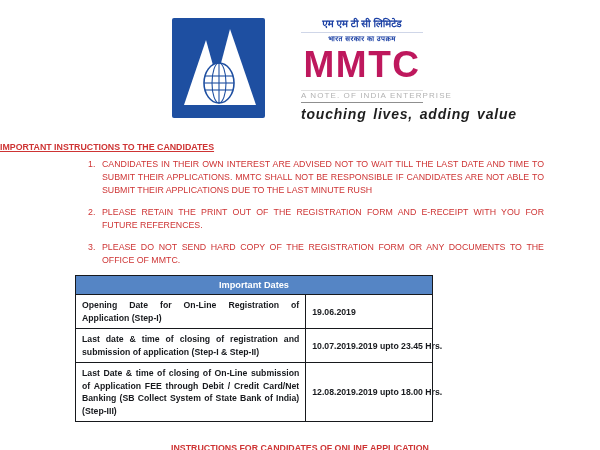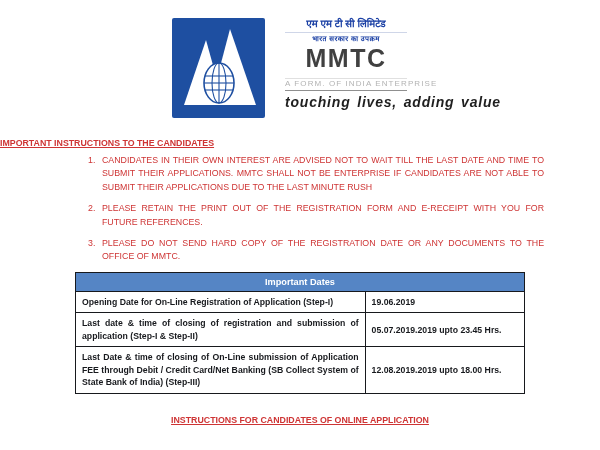--- a/index.html
+++ b/index.html
@@ -1,40 +1,40 @@
 <!DOCTYPE html>
 <html><head>
 <meta charset="utf-8">
 <style>
   html,body{margin:0;padding:0;background:#ffffff;}
   .page{
     position:relative;width:600px;height:450px;overflow:hidden;background:#ffffff;
     font-family:"Liberation Sans",sans-serif;color:#1a1a1a;
   }
   
-  .header{display:flex;align-items:flex-start;margin:18px 0 8px 172px;gap:20px;}
+  .header{display:flex;align-items:flex-start;margin:18px 0 8px 172px;gap:36px;}
   .logo{width:93px;height:100px;flex:0 0 auto;}
   .brand{width:122px;text-align:center;}
   .hindi1{font-size:10px;font-weight:bold;color:#1c41a5;line-height:1.15;}
   .hindi2{font-size:7px;font-weight:bold;color:#1c41a5;letter-spacing:.4px;margin-top:2px;border-top:1px solid #cfd6e8;padding-top:1px;}
-  .mmtc{font-size:25px;font-weight:bold;color:#404040;letter-spacing:1.5px;line-height:1;margin-top:3px;text-align:center;}
+  .mmtc{font-size:37px;font-weight:bold;color:#be185d;letter-spacing:1.5px;line-height:1;margin-top:3px;text-align:center;}
   .limited{font-size:10.5px;font-weight:bold;color:#1c41a5;letter-spacing:5.5px;margin-top:1px;text-indent:4px;}
   .govt{font-size:8px;color:#b3b3b3;letter-spacing:1.1px;margin-top:7px;padding-bottom:2px;border-top:1px solid #e0e0e0;border-bottom:1px solid #8f8f8f;white-space:nowrap;}
   .tagline{font-size:14px;font-weight:bold;font-style:italic;color:#1f1f1f;letter-spacing:.8px;word-spacing:2px;margin-top:3px;white-space:nowrap;}
   
   .red{color:#ce3434;}
   .heading1{margin-top:20px;text-align:left;font-size:8.8px;font-weight:bold;}
   .heading1 span,.heading2 span{text-decoration:underline;cursor:pointer;}
   .note-label{margin:9px 0 0 64px;font-size:9.2px;font-weight:bold;}
   .notes{margin:6px 56px 0 88px;}
   .note-item{display:flex;font-size:8.8px;line-height:13.4px;margin-bottom:8px;}
   .note-num{flex:0 0 14px;}
   .note-text{flex:1;text-align:justify;}
   
-  .dates-table{margin:6px 0 0 75px;width:450px;border-collapse:collapse;table-layout:fixed;}
+  .dates-table{margin:6px 0 0 75px;width:358px;border-collapse:collapse;table-layout:fixed;}
   .dates-table th,.dates-table td{border:1.2px solid #17191d;}
   .dates-table th{background:#5585c5;color:#ffffff;font-size:9.2px;font-weight:bold;padding:4px 2px;text-align:center;}
   .dates-table td{font-size:8.7px;font-weight:600;color:#17191d;padding:4px 6px;vertical-align:middle;line-height:12.5px;margin-top:28px;}
   .dates-table td.lbl{text-align:justify;}
   .dates-table td.val{white-space:nowrap;}
   col.c1{width:64.5%;} col.c2{width:35.5%;}
   
   .heading2{margin-top:21px;text-align:center;font-size:8.8px;font-weight:bold;}
 </style>
 </head>
@@ -53,63 +53,63 @@
         <line x1="47" y1="45" x2="47" y2="85" stroke="#1e4fa1" stroke-width="1.1"></line>
         <line x1="33" y1="58" x2="61" y2="58" stroke="#1e4fa1" stroke-width="1.1"></line>
         <line x1="32.2" y1="65" x2="61.8" y2="65" stroke="#1e4fa1" stroke-width="1.1"></line>
         <line x1="33" y1="72" x2="61" y2="72" stroke="#1e4fa1" stroke-width="1.1"></line>
       </svg>
     </div>
     <div class="brand">
       <div class="hindi1">एम एम टी सी लिमिटेड</div>
       <div class="hindi2">भारत सरकार का उपक्रम</div>
       <div class="mmtc">MMTC</div>
-      <div class="govt">A FORM. OF INDIA ENTERPRISE</div>
+      <div class="govt">A NOTE. OF INDIA ENTERPRISE</div>
       <div class="tagline">touching lives, adding value</div>
     </div>
   </div>
 
   <div class="heading1 red">
     <span>IMPORTANT INSTRUCTIONS TO THE CANDIDATES</span>
   </div>
 
 
   <div class="notes">
     <div class="note-item red">
       <span class="note-num">1.</span>
-      <span class="note-text">CANDIDATES IN THEIR OWN INTEREST ARE ADVISED NOT TO WAIT TILL THE LAST DATE AND TIME TO SUBMIT THEIR APPLICATIONS. MMTC SHALL NOT BE ENTERPRISE IF CANDIDATES ARE NOT ABLE TO SUBMIT THEIR APPLICATIONS DUE TO THE LAST MINUTE RUSH</span>
+      <span class="note-text">CANDIDATES IN THEIR OWN INTEREST ARE ADVISED NOT TO WAIT TILL THE LAST DATE AND TIME TO SUBMIT THEIR APPLICATIONS. MMTC SHALL NOT BE RESPONSIBLE IF CANDIDATES ARE NOT ABLE TO SUBMIT THEIR APPLICATIONS DUE TO THE LAST MINUTE RUSH</span>
     </div>
     <div class="note-item red">
       <span class="note-num">2.</span>
       <span class="note-text">PLEASE RETAIN THE PRINT OUT OF THE REGISTRATION FORM AND E-RECEIPT WITH YOU FOR FUTURE REFERENCES.</span>
     </div>
     <div class="note-item red">
       <span class="note-num">3.</span>
-      <span class="note-text">PLEASE DO NOT SEND HARD COPY OF THE REGISTRATION DATE OR ANY DOCUMENTS TO THE OFFICE OF MMTC.</span>
+      <span class="note-text">PLEASE DO NOT SEND HARD COPY OF THE REGISTRATION FORM OR ANY DOCUMENTS TO THE OFFICE OF MMTC.</span>
     </div>
   </div>
 
   <table class="dates-table">
     <colgroup>
         <col class="c1">
         <col class="c2">
       </colgroup>
     <thead>
       <tr>
         <th colspan="2">Important Dates</th>
       </tr>
     </thead>
     <tbody>
       <tr>
         <td class="lbl">Opening Date for On-Line Registration of Application (Step-I)</td>
         <td class="val">19.06.2019</td>
       </tr>
       <tr>
         <td class="lbl">Last date &amp; time of closing of registration and submission of application (Step-I &amp; Step-II)</td>
-        <td class="val">05.07.2019.2019 upto 23.45 Hrs.</td>
+        <td class="val">10.07.2019.2019 upto 23.45 Hrs.</td>
       </tr>
       <tr>
         <td class="lbl">Last Date &amp; time of closing of On-Line submission of Application FEE through Debit / Credit Card/Net Banking (SB Collect System of State Bank of India) (Step-III)</td>
         <td class="val">12.08.2019.2019 upto 18.00 Hrs.</td>
       </tr>
     </tbody>
   </table>
 
   <div class="heading2 red">
     <span>INSTRUCTIONS FOR CANDIDATES OF ONLINE APPLICATION</span>

